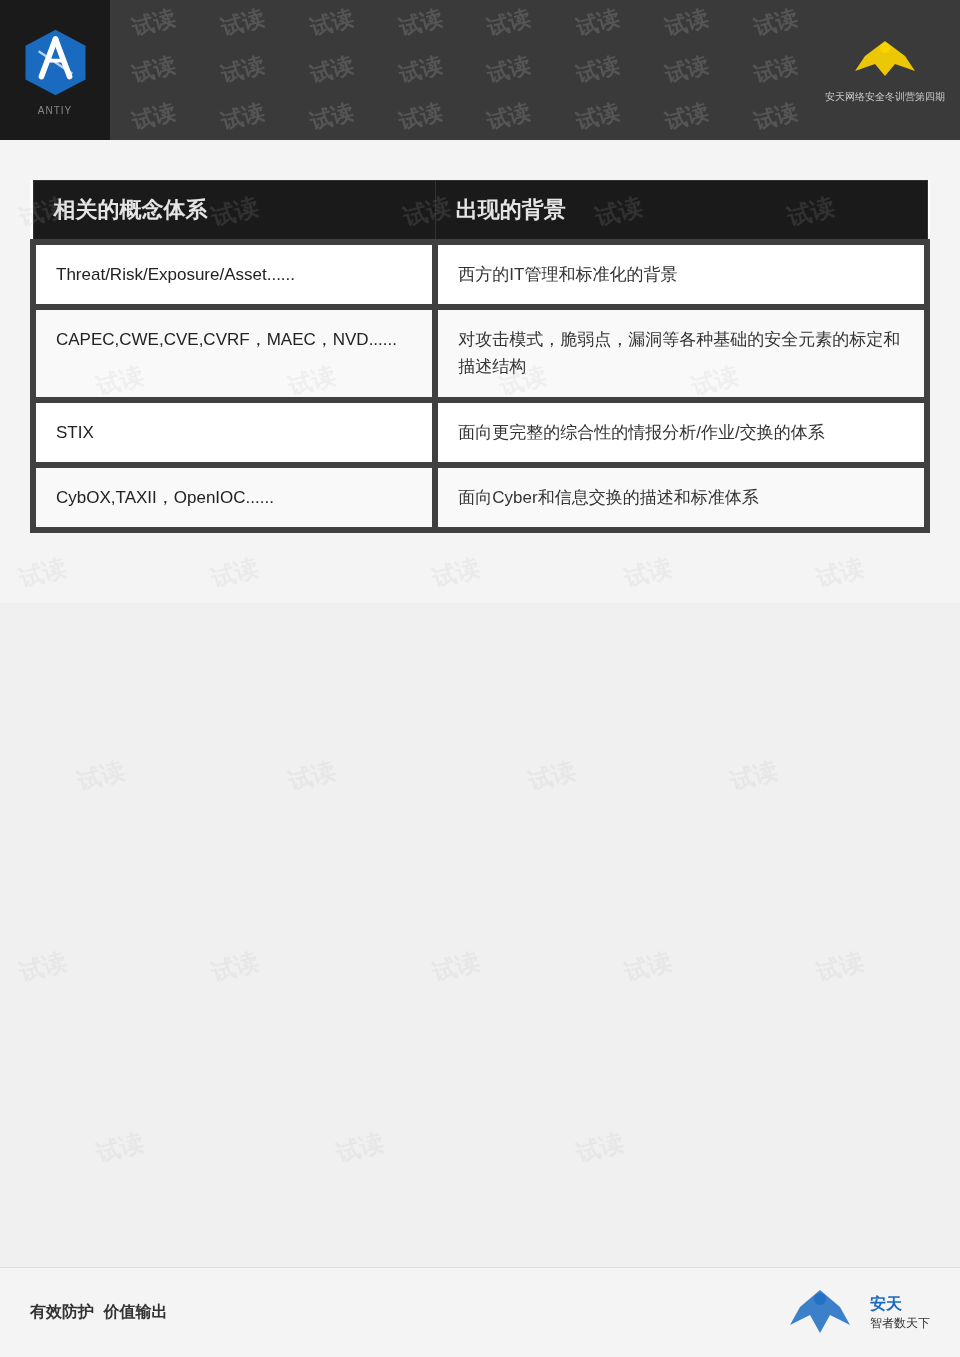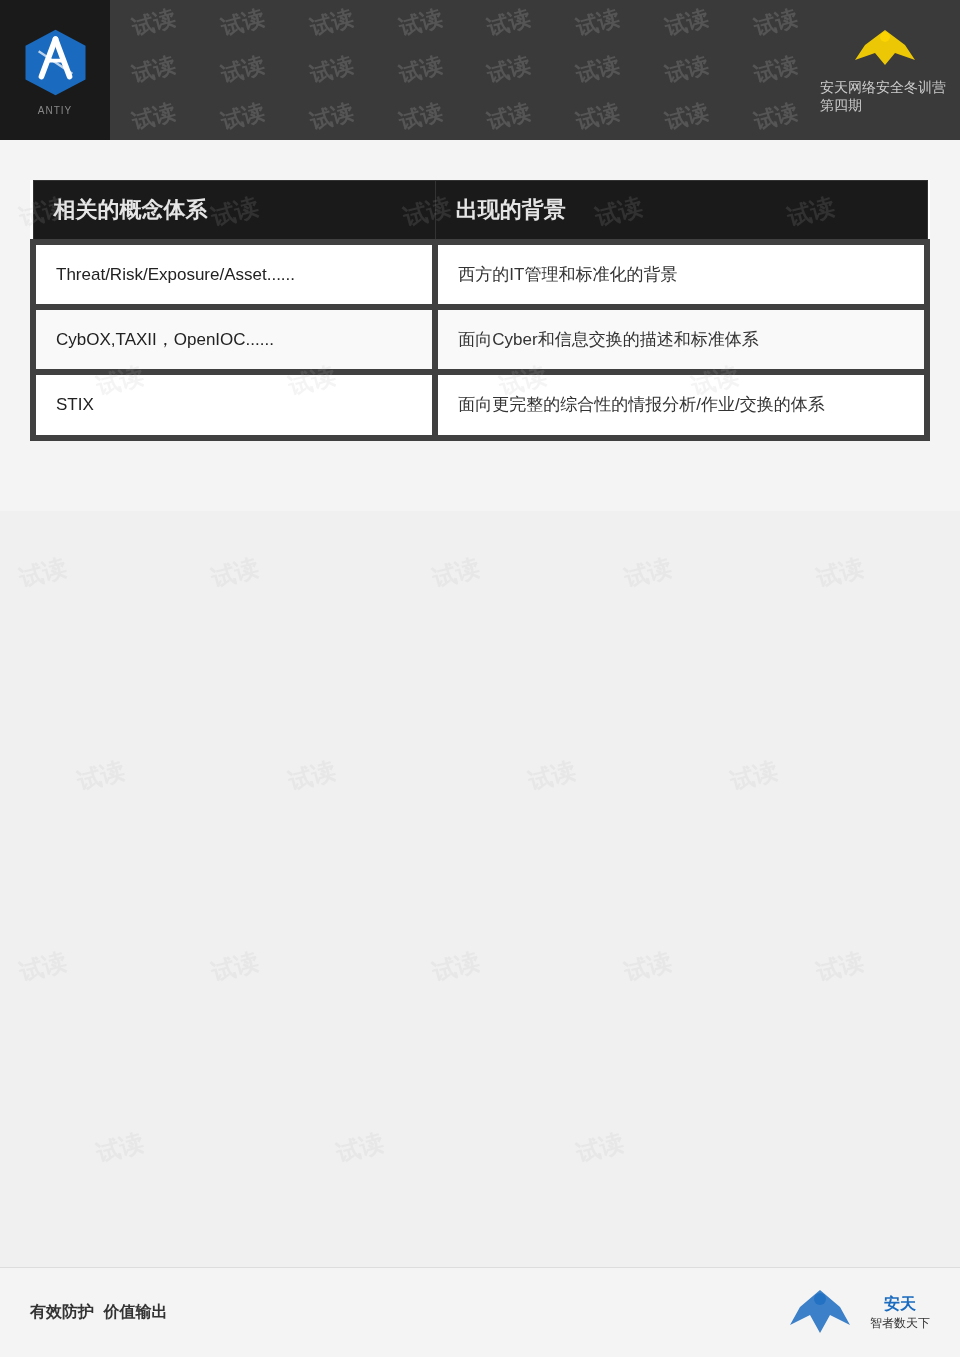--- a/index.html
+++ b/index.html
@@ -74,22 +74,22 @@
       display: flex;
       flex-direction: column;
       align-items: center;
       justify-content: center;
       flex-shrink: 0;
       margin-right: 10px;
     }
 
     .top-right-logo .brand-text {
       color: #ccc;
-      font-size: 14px;
-      text-align: left;
+      font-size: 10px;
+      text-align: right;
       margin-top: 4px;
     }
 
     
     .main-content {
       padding: 40px 30px;
       background: #f4f4f4;
     }
 
     
@@ -155,21 +155,20 @@
     .footer-left {
       color: #333;
       font-size: 16px;
       font-weight: bold;
       font-family: Liberation Mono, monospace;
     }
 
     .footer-right {
       display: flex;
       align-items: center;
-      text-align: center;
     }
 
     
     .body-watermark-grid {
       position: absolute;
       top: 140px;
       left: 0;
       right: 0;
       bottom: 90px;
       pointer-events: none;
@@ -284,26 +283,30 @@
         <th class="col-left">相关的概念体系</th>
         <th class="col-right">出现的背景</th>
       </tr>
     </thead>
     <tbody id="table-body">
     <tr>
           <td class="col-left">Threat/Risk/Exposure/Asset......</td>
           <td class="col-right">西方的IT管理和标准化的背景</td>
         </tr>
         <tr>
-          <td class="col-left">CybOX,TAXII，OpenIOC......</td>
-          <td class="col-right">面向Cyber和信息交换的描述和标准体系</td>
+          <td class="col-left">CAPEC,CWE,CVE,CVRF，MAEC，NVD......</td>
+          <td class="col-right">对攻击模式，脆弱点，漏洞等各种基础的安全元素的标定和描述结构</td>
         </tr>
         <tr>
           <td class="col-left">STIX</td>
           <td class="col-right">面向更完整的综合性的情报分析/作业/交换的体系</td>
+        </tr>
+        <tr>
+          <td class="col-left">CybOX,TAXII，OpenIOC......</td>
+          <td class="col-right">面向Cyber和信息交换的描述和标准体系</td>
         </tr>
       </tbody>
   </table>
 </div>
 
 <div class="footer">
   <span class="footer-left">有效防护 价值输出</span>
   <div class="footer-right">
     <svg width="90" height="55" viewBox="0 0 90 55">
 

